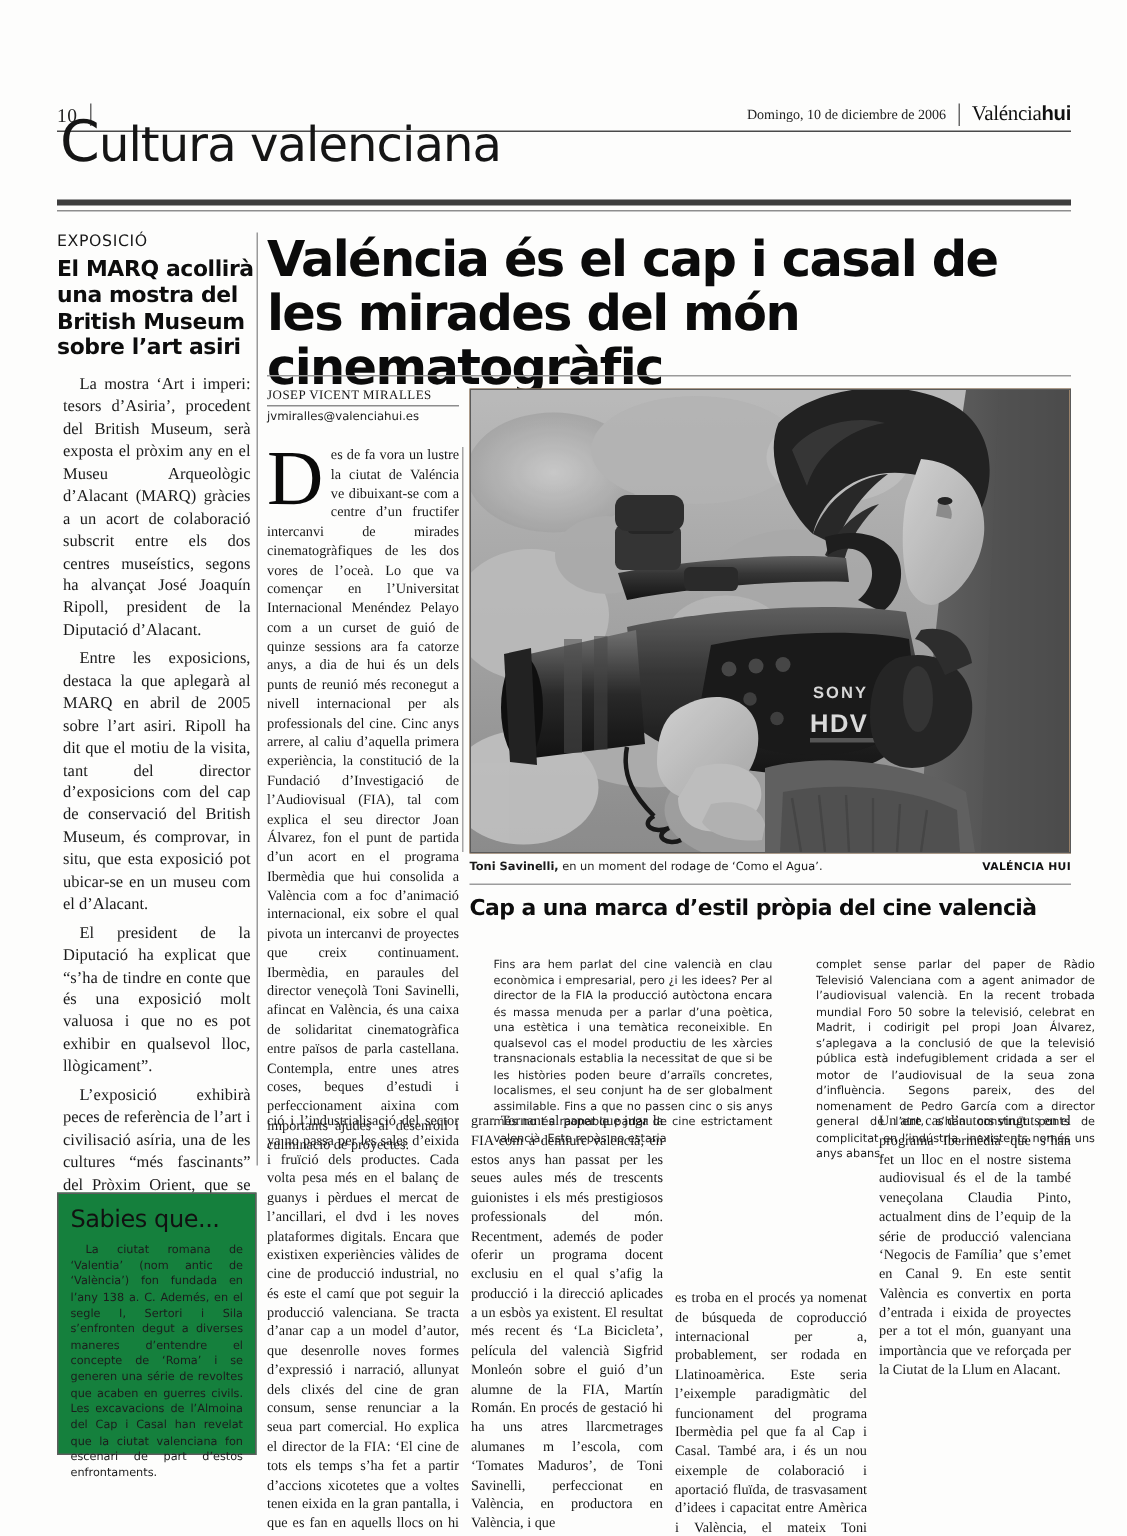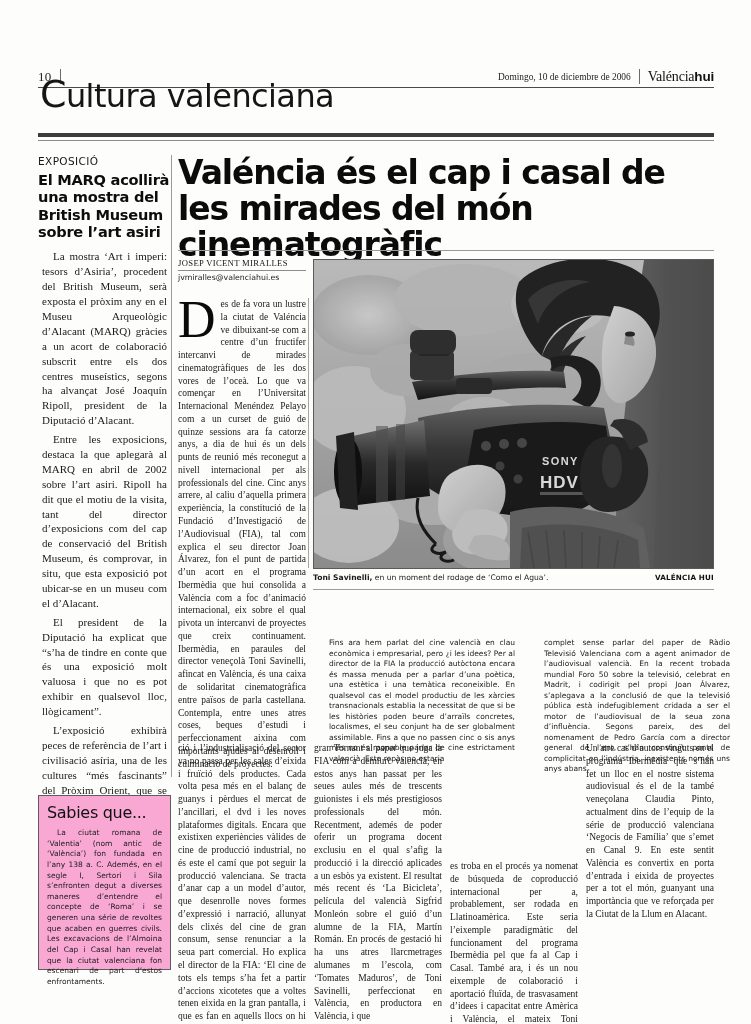--- a/index.html
+++ b/index.html
@@ -128,21 +128,21 @@
     background: #9a9a9a;
   }
 
   
   .sabies {
     position: absolute;
     left: 38px; top: 795px;
     width: 133px; height: 175px;
     border: 1px solid #5d5d5d;
     padding: 7px 8px 6px 8px;
-    background: #f9a8d4;
+    background: #15803d;
   }
   .sabies-title {
     font-family: "DejaVu Sans", sans-serif;
     font-size: 16px;
     font-weight: 400;
     color: #111;
     letter-spacing: -.3px;
     margin-bottom: 6px;
   }
   .sabies-body p {
@@ -362,21 +362,21 @@
 
   <div class="section-title"><span class="cap">C</span><span>ultura valenciana</span></div>
   <div class="section-rule"></div>
   <div class="section-rule-thin"></div>
 
   <div class="rail">
     <div class="rail-kicker">EXPOSICIÓ</div>
     <div class="rail-head">El MARQ acollirà una mostra del British Museum sobre l’art asiri</div>
     <div class="rail-body">
       <p>La mostra ‘Art i imperi: tesors d’Asiria’, procedent del British Museum, serà exposta el pròxim any en el Museu Arqueològic d’Alacant (MARQ) gràcies a un acort de colaboració subscrit entre els dos centres museístics, segons ha alvançat José Joaquín Ripoll, president de la Diputació d’Alacant.</p>
-      <p>Entre les exposicions, destaca la que aplegarà al MARQ en abril de 2002 sobre l’art asiri. Ripoll ha dit que el motiu de la visita, tant del director d’exposicions com del cap de conservació del British Museum, és comprovar, in situ, que esta exposició pot ubicar-se en un museu com el d’Alacant.</p>
+      <p>Entre les exposicions, destaca la que aplegarà al MARQ en abril de 2005 sobre l’art asiri. Ripoll ha dit que el motiu de la visita, tant del director d’exposicions com del cap de conservació del British Museum, és comprovar, in situ, que esta exposició pot ubicar-se en un museu com el d’Alacant.</p>
       <p>El president de la Diputació ha explicat que “s’ha de tindre en conte que és una exposició molt valuosa i que no es pot exhibir en qualsevol lloc, llògicament”.</p>
       <p>L’exposició exhibirà peces de referència de l’art i civilisació asíria, una de les cultures “més fascinants” del Pròxim Orient, que se desenrollà en l’actual Iraq durant la primera mitat del primer mileni abans de Crist. La mostra ha recorregut ya museus com el Metropolitan Museum de Nova York, el Museu d’Antropologia de Mèxic, el de Copenhague i el de Shangai,que ha seguit l’últim escenari.</p>
     </div>
   </div>
   <div class="rail-divider"></div>
 
   <div class="sabies">
     <div class="sabies-title">Sabies que...</div>
     <div class="sabies-body">
       <p>La ciutat romana de ‘Valentia’ (nom antic de ‘València’) fon fundada en l’any 138 a. C. Ademés, en el segle I, Sertori i Sila s’enfronten degut a diverses maneres d’entendre el concepte de ‘Roma’ i se generen una série de revoltes que acaben en guerres civils. Les excavacions de l’Almoina del Cap i Casal han revelat que la ciutat valenciana fon escenari de part d’estos enfrontaments.</p>
@@ -512,20 +512,21 @@
       </g>
     </svg>
   </div>
 
   <div class="caption">
     <span class="caption-text"><b>Toni Savinelli,</b><span> en un moment del rodage de ‘Como el Agua’.</span></span>
     <span class="caption-credit">VALÉNCIA HUI</span>
   </div>
   <div class="photo-rule"></div>
 
+  <div class="deck2">Cap a una marca d’estil pròpia del cine valencià</div>
   <div class="sansblock">
     <div class="c">
         <p>Fins ara hem parlat del cine valencià en clau econòmica i empresarial, pero ¿i les idees? Per al director de la FIA la producció autòctona encara és massa menuda per a parlar d’una poètica, una estètica i una temàtica reconeixible. En qualsevol cas el model productiu de les xàrcies transnacionals establia la necessitat de que si be les històries poden beure d’arraïls concretes, localismes, el seu conjunt ha de ser globalment assimilable. Fins a que no passen cinc o sis anys més no és raonable parlar de cine estrictament valencià. Este repàs no estaria</p>
       </div>
     <div class="c">
         <p>complet sense parlar del paper de Ràdio Televisió Valenciana com a agent animador de l’audiovisual valencià. En la recent trobada mundial Foro 50 sobre la televisió, celebrat en Madrit, i codirigit pel propi Joan Álvarez, s’aplegava a la conclusió de que la televisió pública està indefugiblement cridada a ser el motor de l’audiovisual de la seua zona d’influència. Segons pareix, des del nomenament de Pedro García com a director general de l’ent, s’han construït ponts de complicitat en l’indústria, inexistents només uns anys abans.</p>
       </div>
   </div>
 
   <div class="lower">

